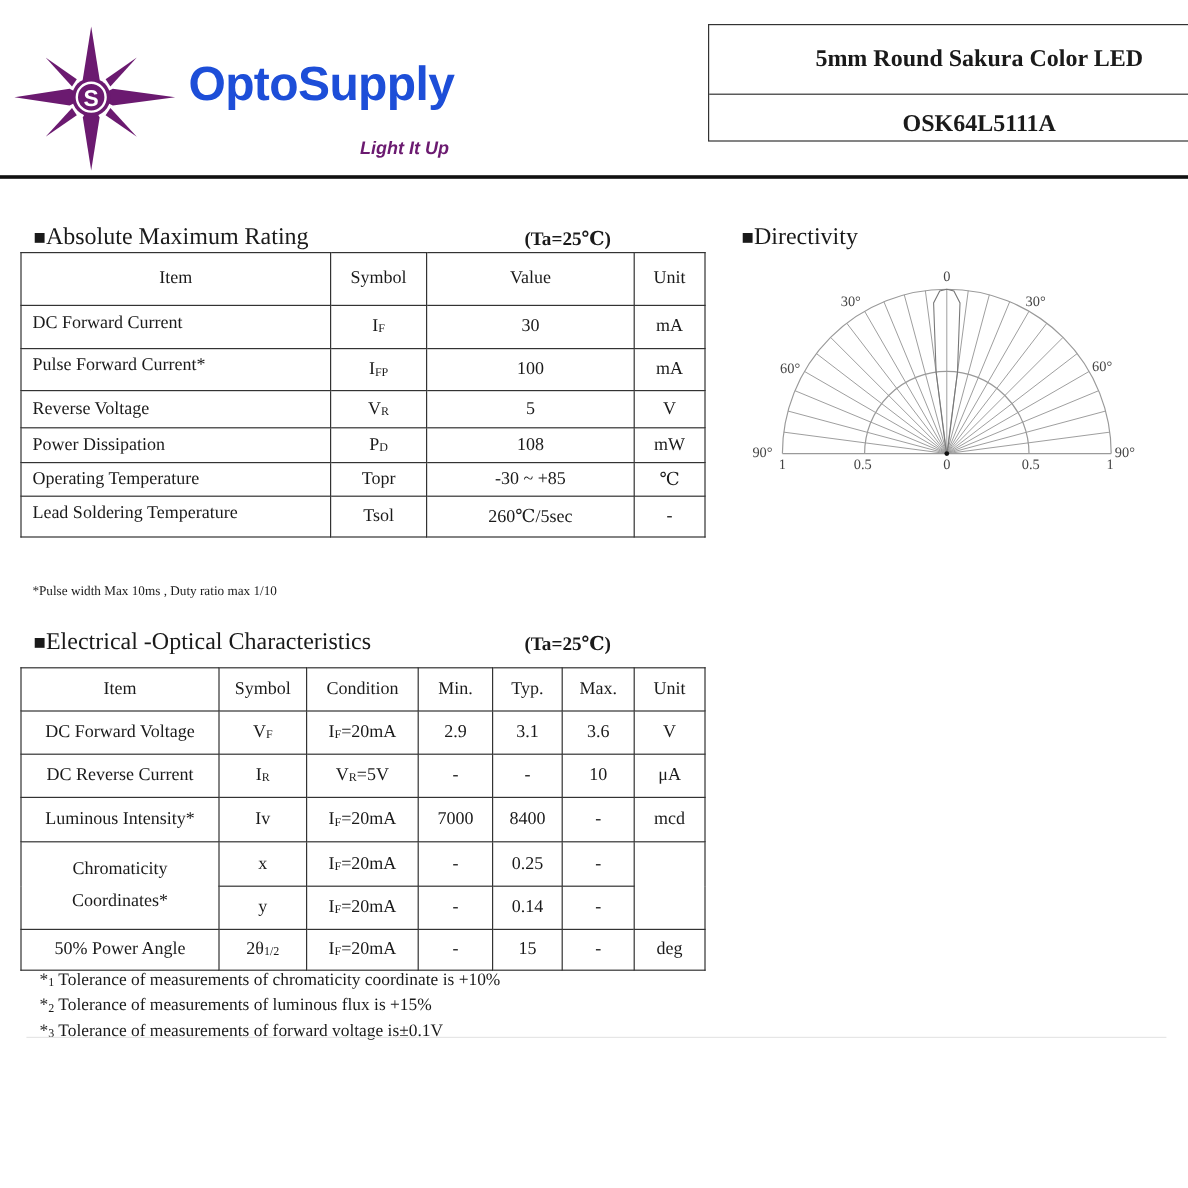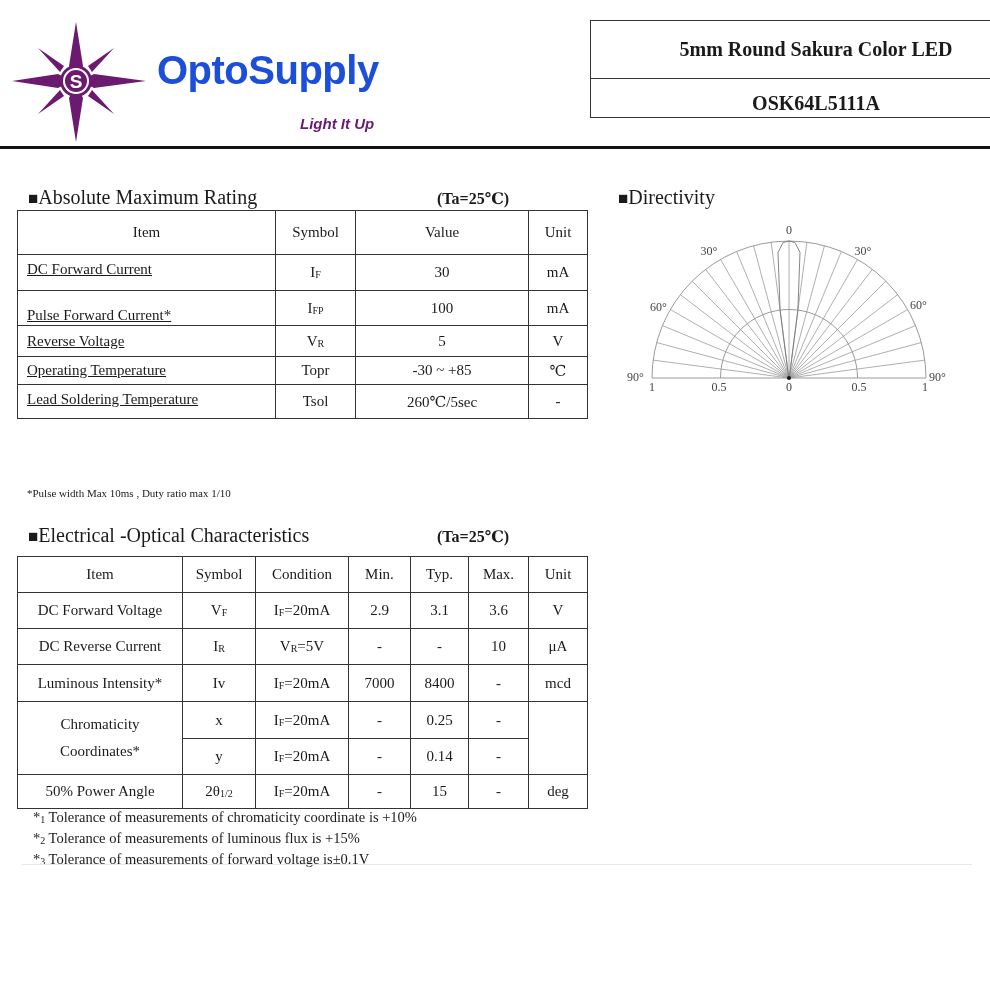--- a/index.html
+++ b/index.html
@@ -21,21 +21,21 @@
   .rule { left:0; top:146px; width:990px; height:3px; background:#111; }
 
   
   .sec { font-weight:normal; font-size:20px; line-height:1; }
   .sec .sq { font-size:17px; }
   .cond { font-weight:bold; font-size:16px; }
 
   
   table { border-collapse:collapse; position:absolute; table-layout:fixed; font-size:15px; }
   td, th { border:1.5px solid #333; font-weight:normal; padding:0; text-align:center; vertical-align:middle; }
-  td.left { text-align:left; padding-left:9px;text-decoration:underline; }
+  td.left { text-align:left; padding-left:9px; }
   .sub { font-size:10px; vertical-align:-1px; }
 
   .note { font-size:11px; }
   .notes { font-size:14.5px; line-height:19px; }
   .faint-rule { left:22px; top:864px; width:950px; height:1px; background:#e6e6e6; }
 
   .polar { left:620px; top:218px; width:330px; height:180px; }
 </style>
 </head>
 <body>
@@ -83,30 +83,36 @@
     <th>Value</th>
     <th>Unit</th>
   </tr>
   <tr style="height:36px">
     <td class="left" style="vertical-align:top;padding-top:6px">DC Forward Current</td>
     <td><span>I</span><span class="sub">F</span></td>
     <td>30</td>
     <td>mA</td>
   </tr>
   <tr style="height:35px">
-    <td class="left" style="vertical-align:top;padding-top:16px">Pulse Forward Current*</td>
+    <td class="left" style="vertical-align:top;padding-top:5px">Pulse Forward Current*</td>
     <td><span>I</span><span class="sub">FP</span></td>
     <td>100</td>
     <td>mA</td>
   </tr>
   <tr style="height:31px">
     <td class="left">Reverse Voltage</td>
     <td><span>V</span><span class="sub">R</span></td>
     <td>5</td>
     <td>V</td>
+  </tr>
+  <tr style="height:29px">
+    <td class="left">Power Dissipation</td>
+    <td><span>P</span><span class="sub">D</span></td>
+    <td>108</td>
+    <td>mW</td>
   </tr>
   <tr style="height:28px">
     <td class="left">Operating Temperature</td>
     <td>Topr</td>
     <td>-30 ~ +85</td>
     <td>℃</td>
   </tr>
   <tr style="height:34px">
     <td class="left" style="vertical-align:top;padding-top:6px">Lead Soldering Temperature</td>
     <td>Tsol</td>

